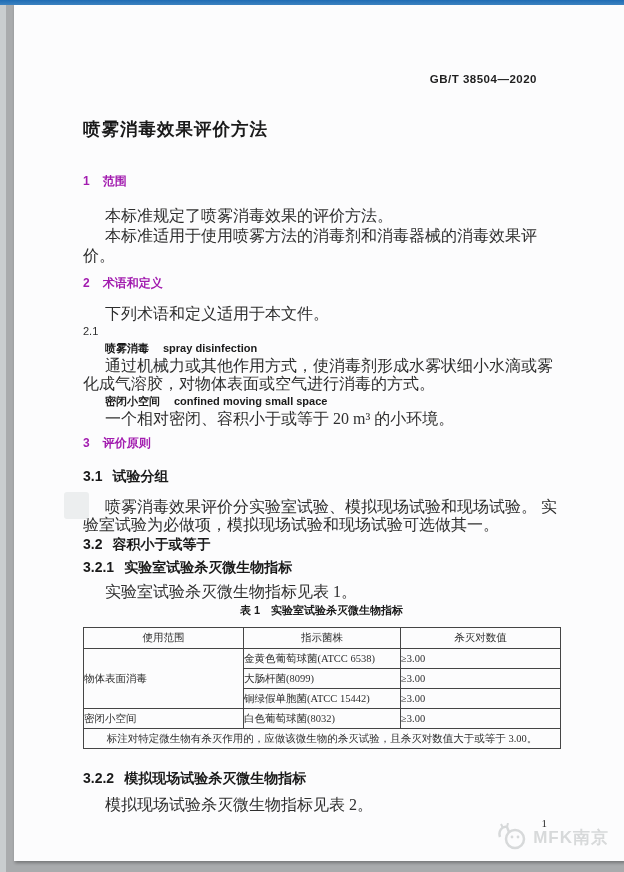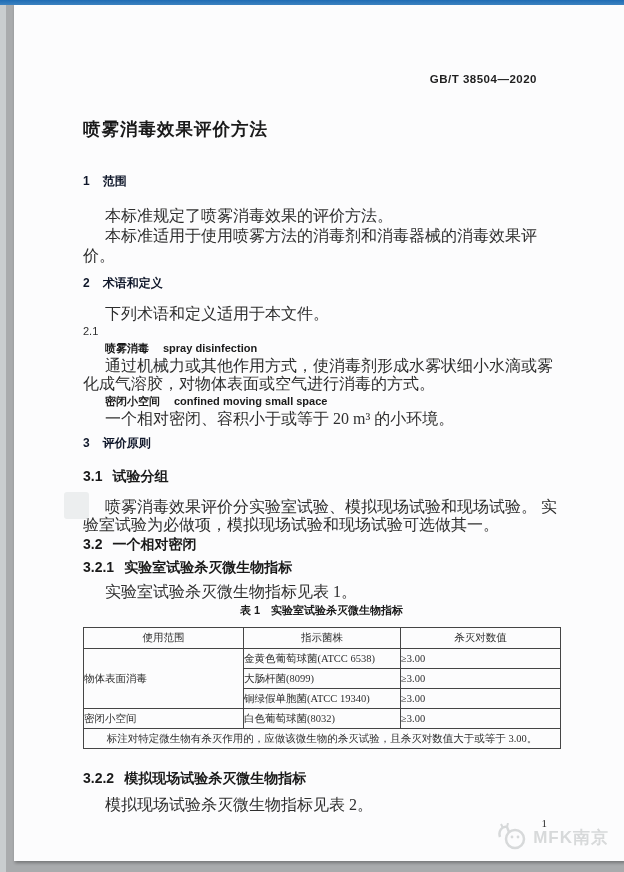--- a/index.html
+++ b/index.html
@@ -53,21 +53,21 @@
     font-weight: bold;
     font-size: 17.5px;
     letter-spacing: 1px;
     color: #1a1a1a;
     line-height: 24px;
   }
   .h-clause {
     font-family: "Liberation Sans", sans-serif;
     font-weight: bold;
     font-size: 12px;
-    color: #0f172a;
+    color: #a21caf;
     line-height: 16px;
   }
   .h-clause .num { margin-right: 13px; }
   .h-sub {
     font-family: "Liberation Sans", sans-serif;
     font-weight: bold;
     font-size: 14px;
     color: #1a1a1a;
     line-height: 16px;
   }
@@ -198,21 +198,21 @@
       <div class="h-clause" style="margin-top:7px;">
         <span class="num">3</span><span>评价原则</span>
       </div>
 
       <div class="h-sub" style="margin-top:17px;">
         <span class="num">3.1</span><span>试验分组</span>
       </div>
       <div class="body-p tight" style="margin-top:14px;">喷雾消毒效果评价分实验室试验、模拟现场试验和现场试验。 实验室试验为必做项，模拟现场试验和现场试验可选做其一。</div>
 
       <div class="h-sub" style="margin-top:2px;">
-        <span class="num">3.2</span><span>一个相对密闭</span>
+        <span class="num">3.2</span><span>容积小于或等于</span>
       </div>
 
       <div class="h-sub" style="margin-top:7px;">
         <span class="num">3.2.1</span><span>实验室试验杀灭微生物指标</span>
       </div>
       <div class="body-p tight" style="margin-top:8px;">实验室试验杀灭微生物指标见表 1。</div>
 
       <div class="table-caption">表 1　实验室试验杀灭微生物指标</div>
 
       <table class="micro-table">
@@ -230,21 +230,21 @@
         <tr>
           <td class="scope-cell" rowspan="3">物体表面消毒</td>
           <td class="strain-cell">金黄色葡萄球菌(ATCC 6538)</td>
           <td class="value-cell">≥3.00</td>
         </tr>
         <tr>
           <td class="strain-cell">大肠杆菌(8099)</td>
           <td class="value-cell">≥3.00</td>
         </tr>
         <tr>
-          <td class="strain-cell">铜绿假单胞菌(ATCC 19340)</td>
+          <td class="strain-cell">铜绿假单胞菌(ATCC 15442)</td>
           <td class="value-cell">≥3.00</td>
         </tr>
         <tr>
           <td class="scope-cell">密闭小空间</td>
           <td class="strain-cell">白色葡萄球菌(8032)</td>
           <td class="value-cell">≥3.00</td>
         </tr>
         <tr>
           <td class="note-cell" colspan="3">标注对特定微生物有杀灭作用的，应做该微生物的杀灭试验，且杀灭对数值大于或等于 3.00。</td>
         </tr>

